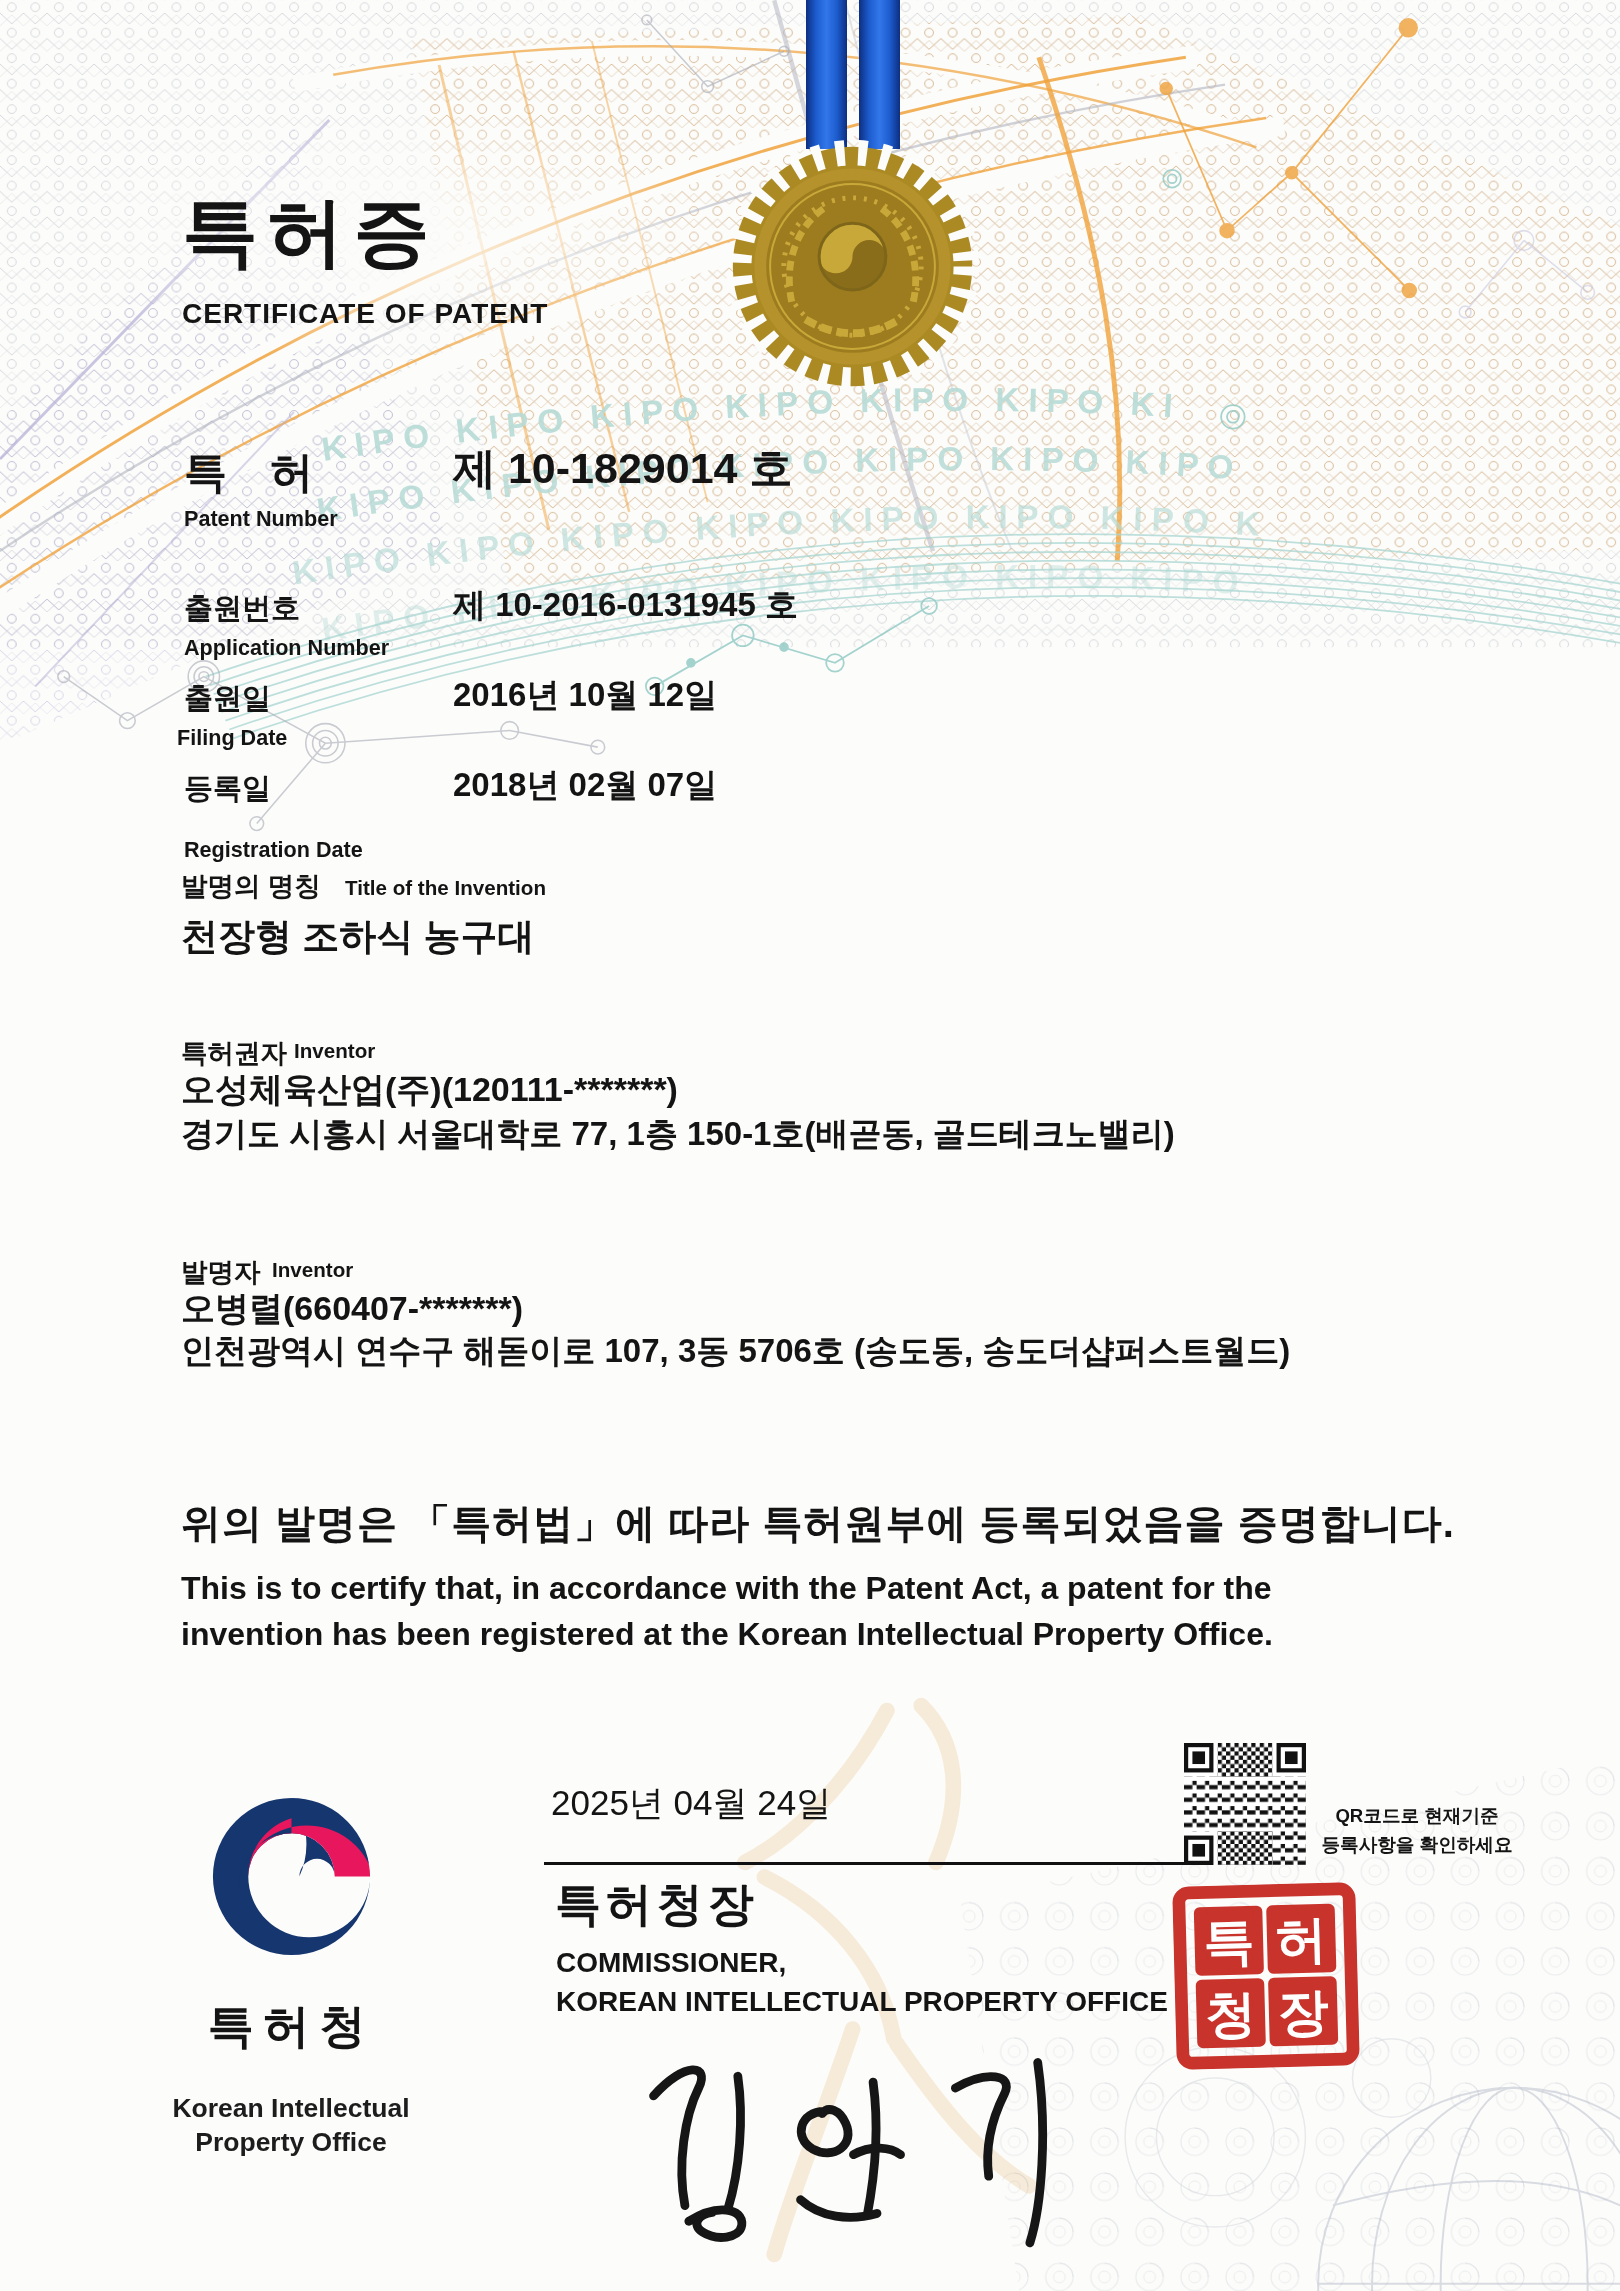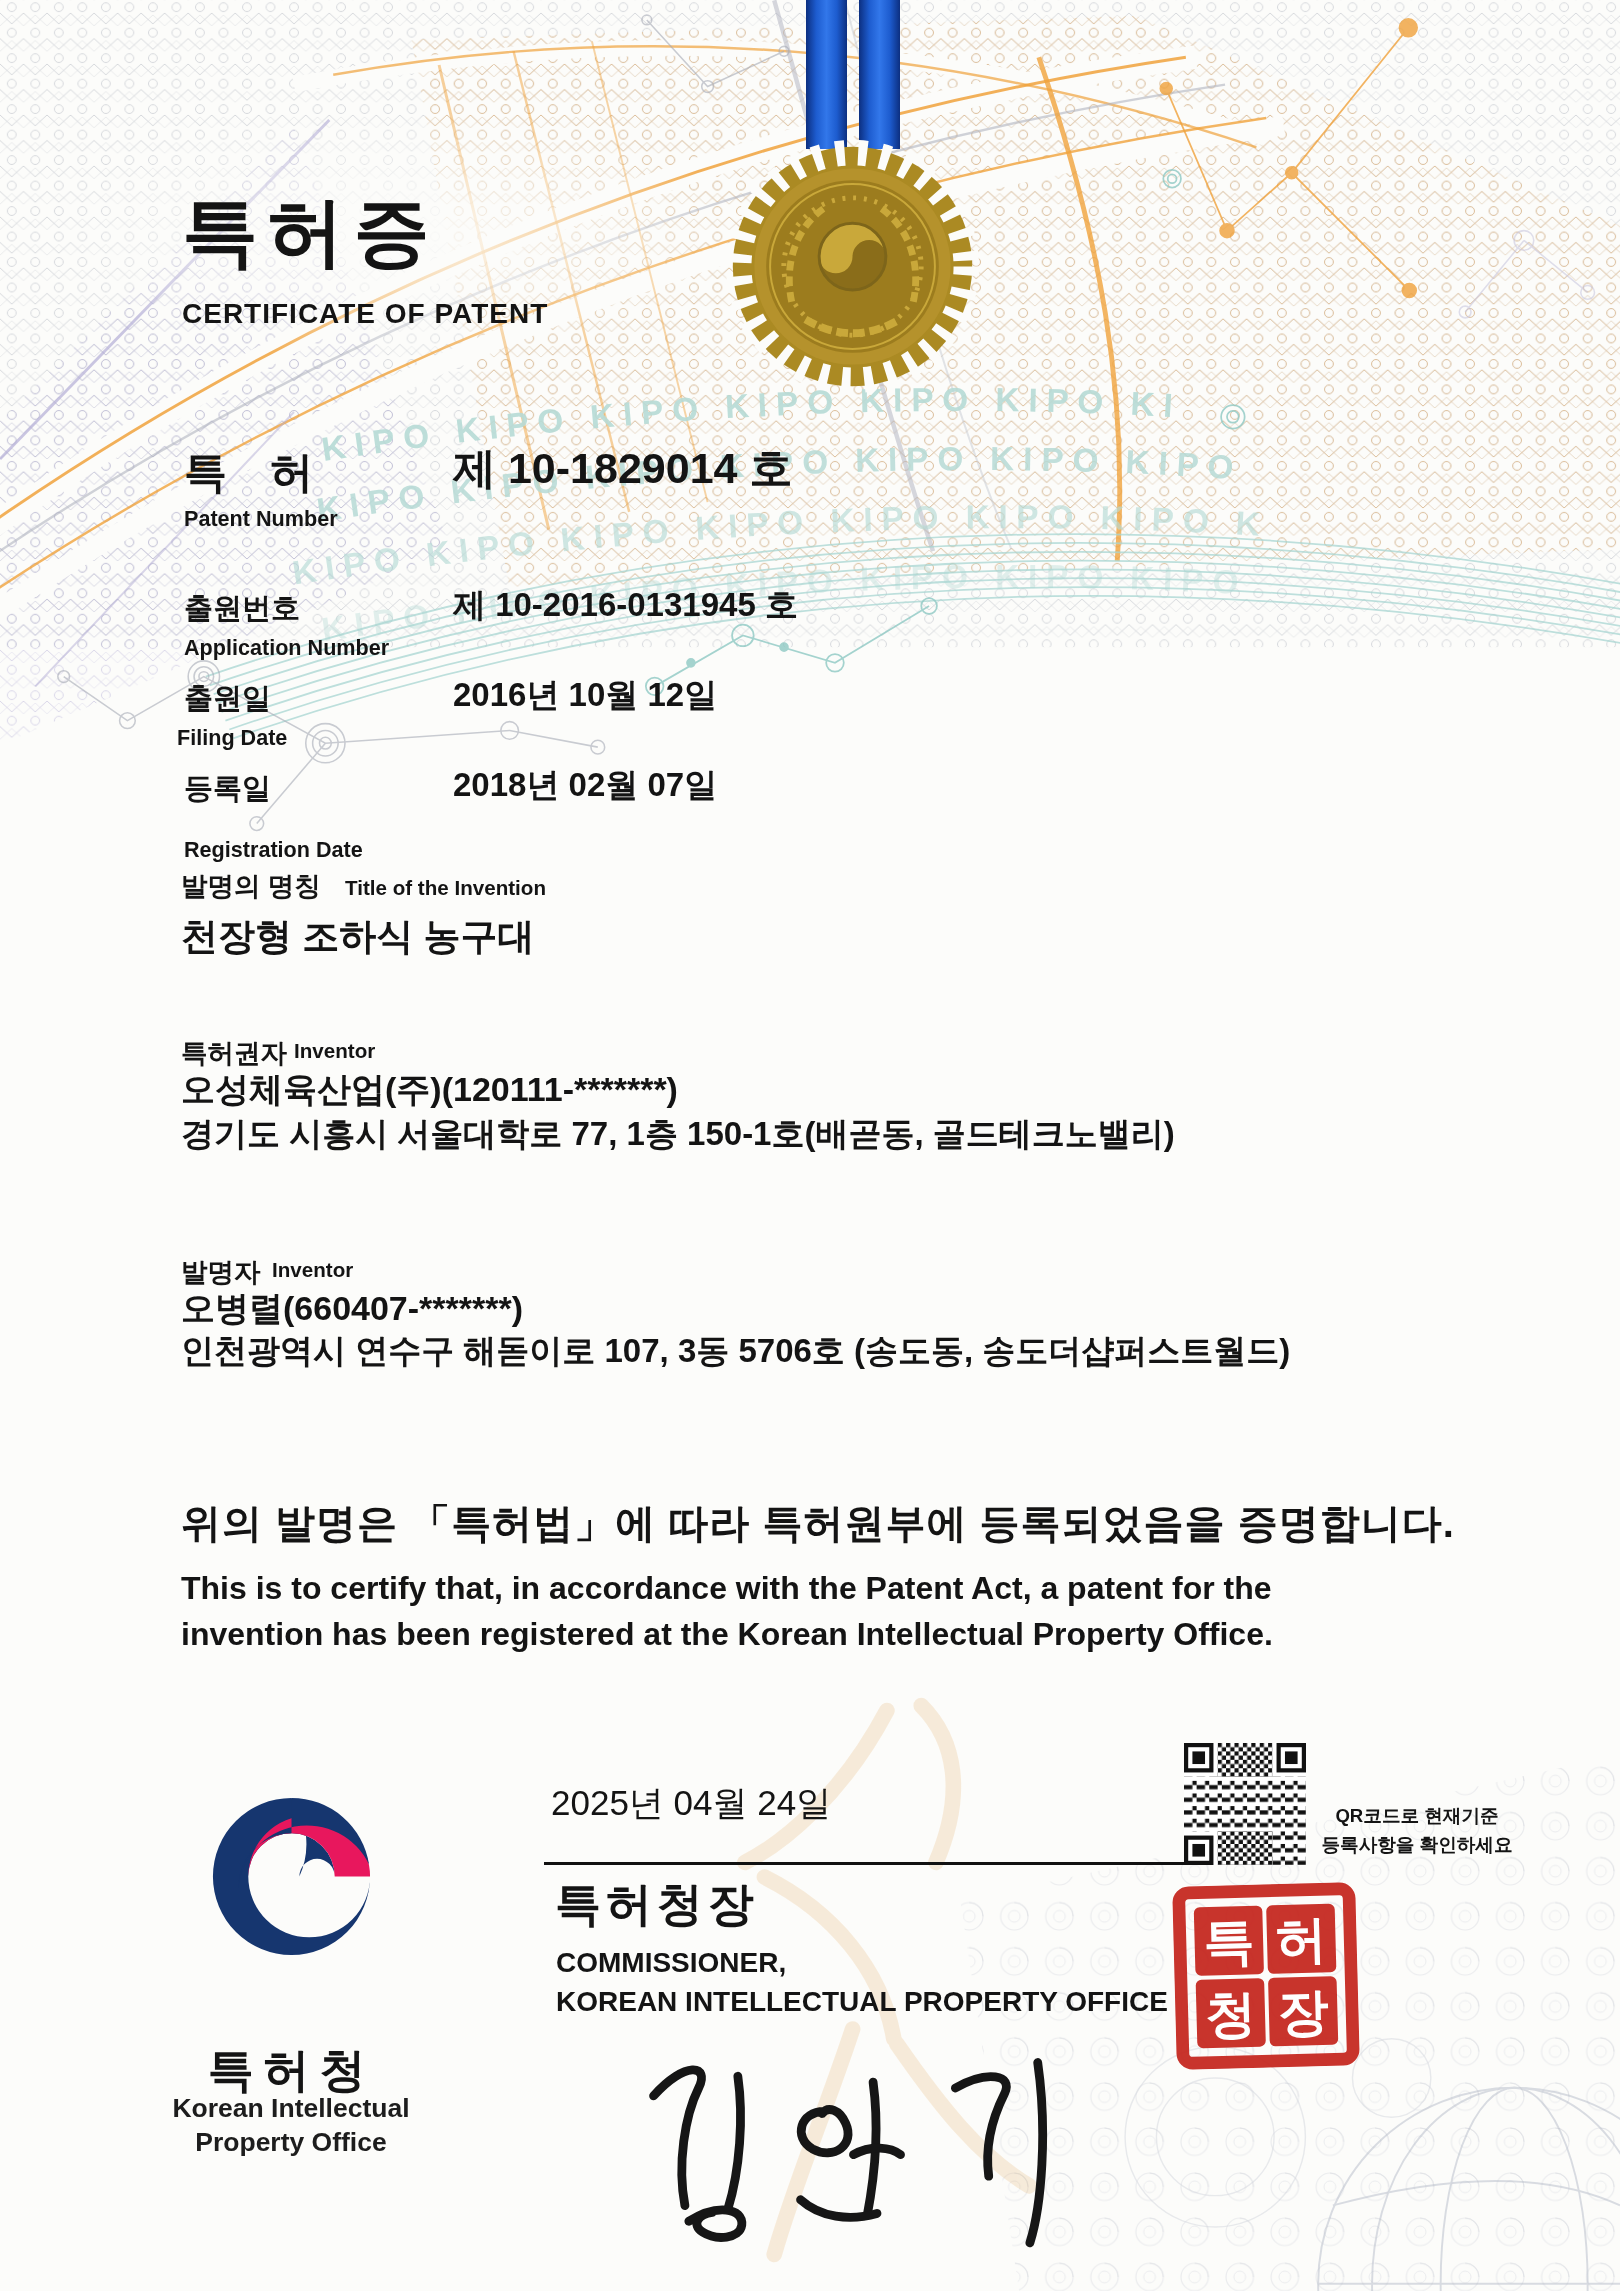--- a/index.html
+++ b/index.html
@@ -322,20 +322,20 @@
       <text x="57" y="150">청</text>
       <text x="131" y="150">장</text>
     </g>
   </svg>
 
   <svg class="abs" style="left:209px;top:1794px;" width="165" height="165" viewBox="0 0 168 168">
     <path d="M84,4 A80,80 0 1,0 164,84 A62,62 0 0,1 40,84 A44,44 0 1,1 128,84 A18,18 0 0,0 92,84 A80,80 0 0,0 84,4 Z" fill="#16366f"></path>
     <path d="M84,4 A80,80 0 0,1 164,84 A62,62 0 0,0 40,84 A44,44 0 0,1 128,84 L164,84 A80,80 0 0,0 84,4 Z" fill="#e8175d"></path>
     <path d="M84,4 A80,80 0 0,1 163,72 A70,70 0 0,0 30,96 A55,55 0 0,1 84,40 Z" fill="#16366f"></path>
   </svg>
-  <div class="abs logo-ko" style="left:181px;top:1996px;width:221px;margin-top:44px;">특허청</div>
+  <div class="abs logo-ko" style="left:181px;top:1996px;width:221px;">특허청</div>
   <div class="abs logo-en" style="left:127px;top:2080px;width:328px;margin-top:11px;">
     <div>Korean Intellectual</div>
     <div>Property Office</div>
   </div>
 
 </div>
 
 
 </body></html>

